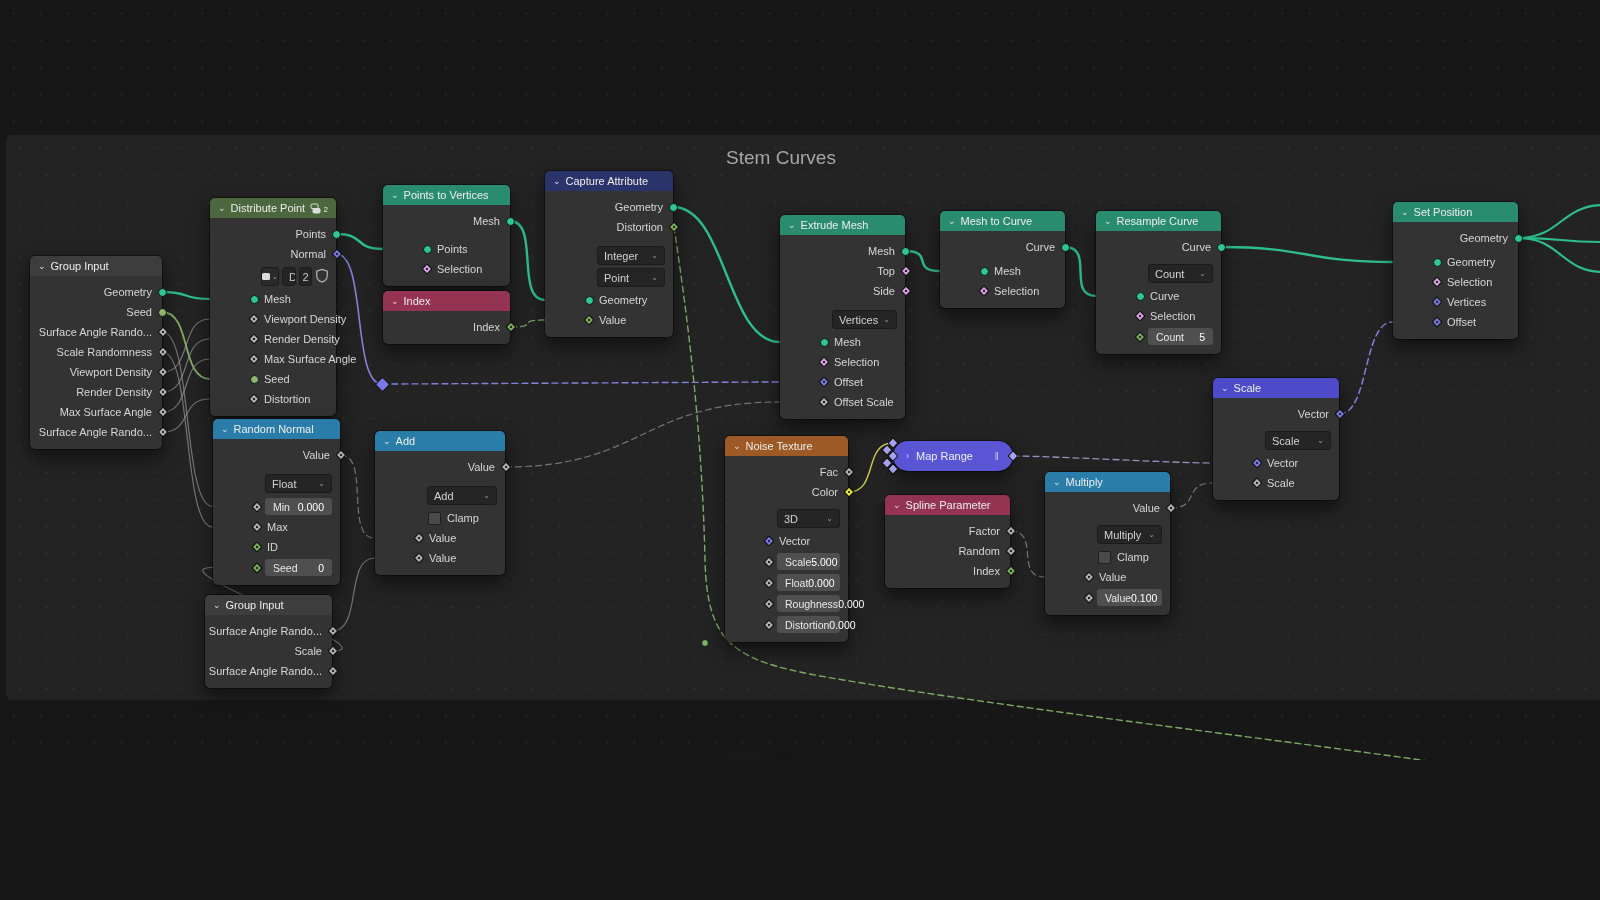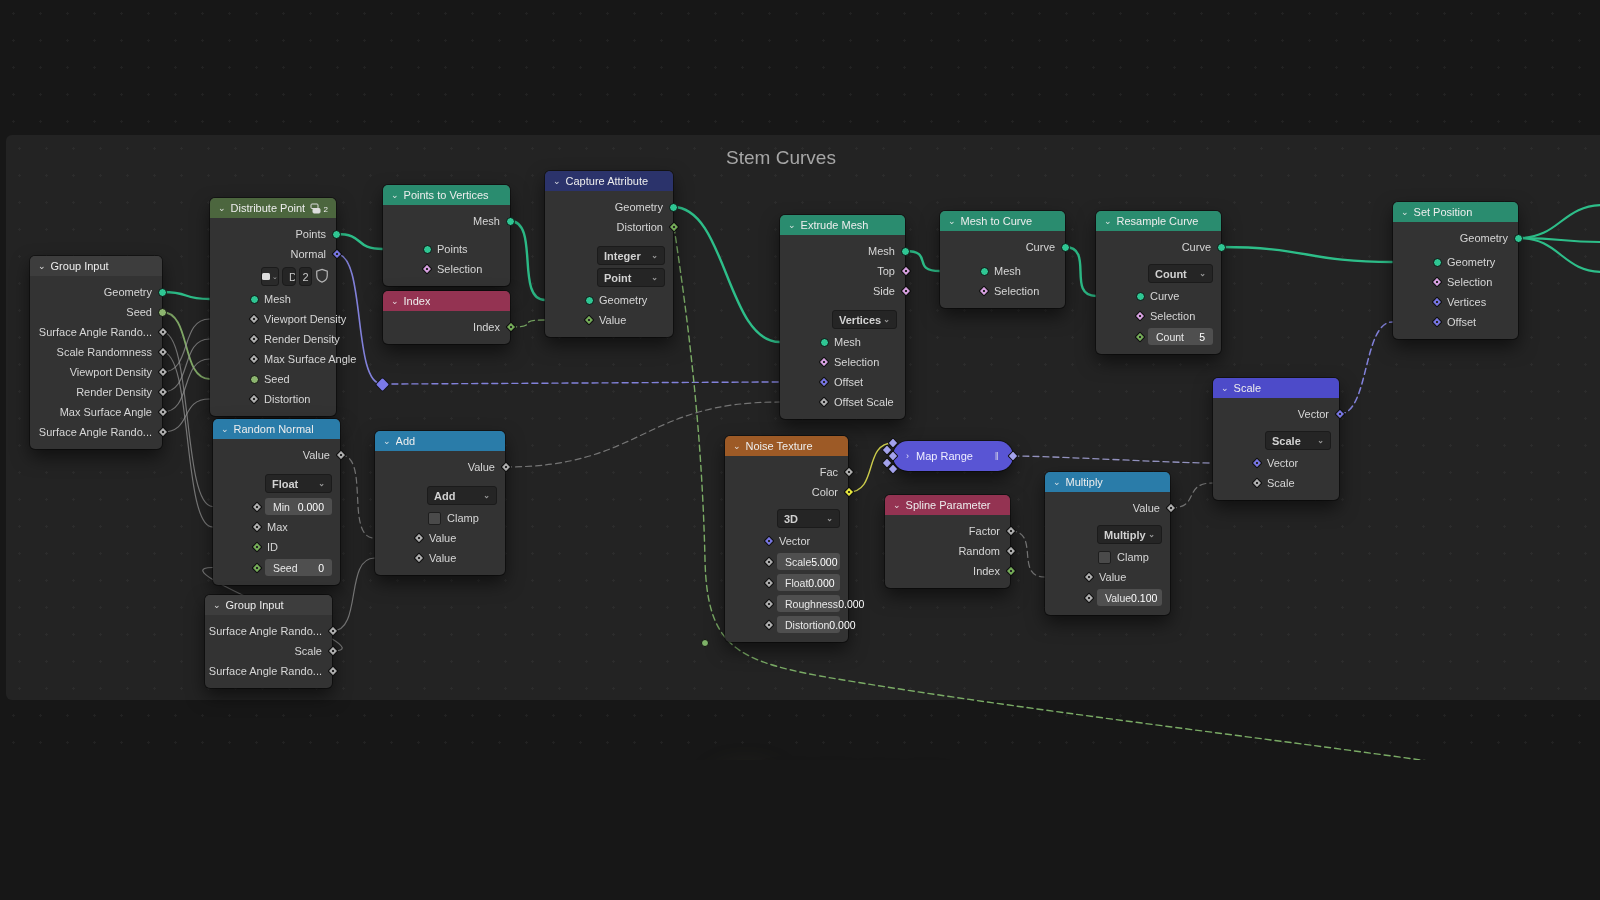--- a/index.html
+++ b/index.html
@@ -36,21 +36,21 @@
   .row.out>.sock{right:-4.5px;}
   .sk-geo{background:#2fc693;}
   .sk-seed{background:#8cb56f;}
   .sk-float{background:radial-gradient(circle,#262626 1.3px,#adadad 1.5px);}
   .sk-int{background:radial-gradient(circle,#262626 1.3px,#74ab57 1.5px);}
   .sk-vec{background:radial-gradient(circle,#262626 1.3px,#7674e0 1.5px);}
   .sk-bool{background:radial-gradient(circle,#262626 1.3px,#d59ede 1.5px);}
   .sk-col{background:radial-gradient(circle,#3a3a14 1.2px,#e4e43c 1.4px);}
   .sk-lav{background:#a3a2ec;}
   .select{height:17px;margin:3px 8px;background:#252525;border:1px solid #1b1b1b;border-radius:3px;
-    display:flex;align-items:center;justify-content:space-between;padding:0 6px;color:#d2d2d2;font-weight:bold;}
+    display:flex;align-items:center;justify-content:space-between;padding:0 6px;color:#d2d2d2;}
   .select .sc{font-size:8px;color:#9a9a9a;}
   .fieldw{position:relative;height:21px;padding:2px 8px;box-sizing:border-box;}
   .fld{height:17px;background:#4f4f4f;border-radius:3px;display:flex;align-items:center;
     justify-content:space-between;padding:0 8px;color:#e9e9e9;font-size:10.5px;}
   .fld .fv{color:#fff;}
   .checkrow{height:20px;display:flex;align-items:center;gap:6px;padding-left:9px;}
   .cbox{width:11px;height:11px;background:#4a4a4a;border:1px solid #1e1e1e;border-radius:2px;}
   .props{height:21px;margin:2px 7px;display:flex;gap:3px;align-items:center;}
   .pbtn{width:27px;height:17px;background:#2a2a2a;border:1px solid #1b1b1b;border-radius:3px;
     display:flex;align-items:center;justify-content:center;gap:2px;}

